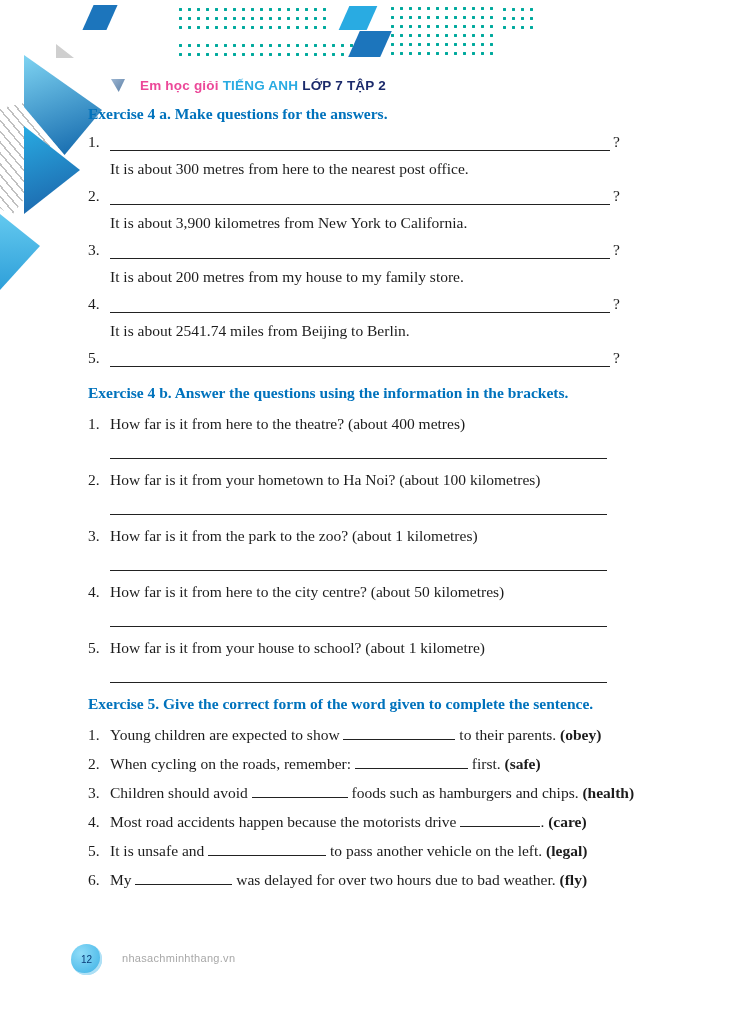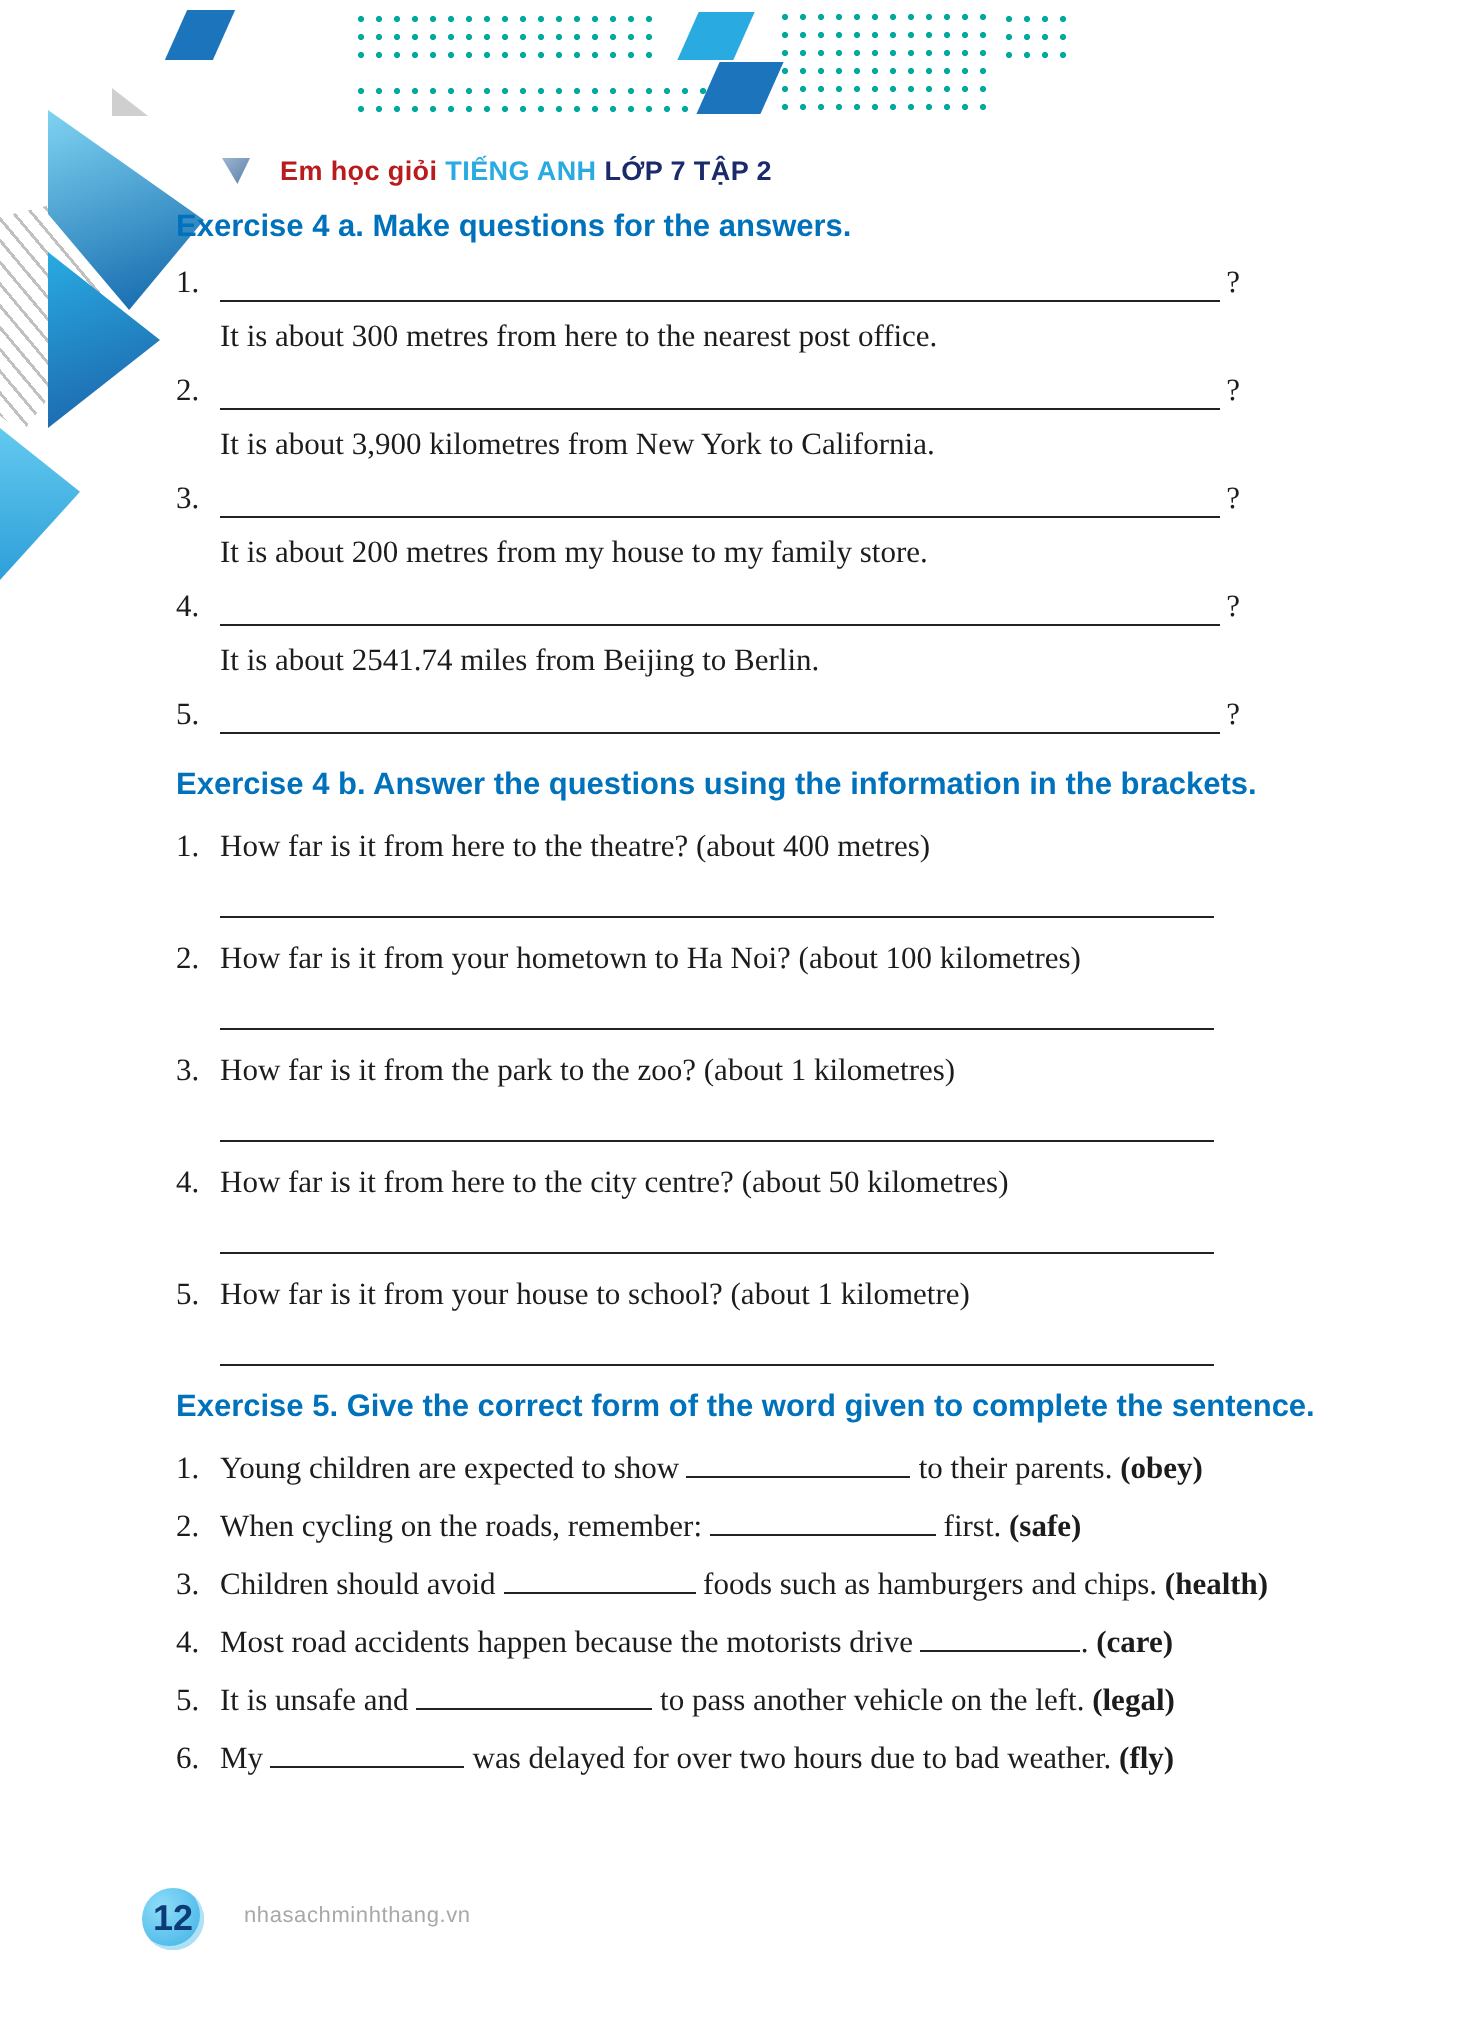--- a/index.html
+++ b/index.html
@@ -46,29 +46,29 @@
   .hdr-tri { left:111px; top:79px; width:14px; height:13px;
            background:linear-gradient(135deg,#9DB6D2,#5B7FA6);
            clip-path:polygon(0 0, 100% 0, 55% 100%); }
 
   
   .book-title {
     position:absolute; left:140px; top:78px;
     font-family:"Liberation Sans", sans-serif; font-weight:700; font-size:13.5px;
     letter-spacing:.2px; white-space:nowrap;
   }
-  .bt-1 { color:#b91c1c; }
+  .bt-1 { color:#ec4899; }
   .bt-2 { color:#29ABE2; }
   .bt-3 { color:#1B2A6B; }
 
   
   .content { position:absolute; left:88px; top:104px; width:578px; }
 
   .ex-heading {
-    font-family:Liberation Sans, sans-serif; font-weight:700;
+    font-family:Liberation Serif, serif; font-weight:700;
     font-size:15.5px; color:#0072BC; line-height:19px;
   }
   .h-4a { margin:0 0 8px 0; }
   .h-4b { margin:16px 0 12px 0; }
   .h-5  { margin:10px 0 12px 0; }
 
   .num { flex:none; width:22px; }
 
   
   .q-row { display:flex; align-items:flex-end; width:532px; height:20px; margin-bottom:8px; }
@@ -86,21 +86,21 @@
   .sentence { flex:1; }
   .blank { display:inline-block; border-bottom:1px solid #222; height:13px; vertical-align:baseline; }
   .bold-word { font-weight:700; }
 
   
   .page-badge {
     position:absolute; left:71px; top:944px; width:31px; height:31px; border-radius:50%;
     background:radial-gradient(circle at 32% 30%, #8FDCF8, #35AEE4);
     box-shadow:inset -2px -2px 0 rgba(255,255,255,.55);
     display:flex; align-items:center; justify-content:center;
-    font-family:"Liberation Sans", sans-serif; font-weight:700; font-size:18px; color:#0B3C78;
+    font-family:"Liberation Sans", sans-serif; font-weight:400; font-size:10px; color:#0B3C78;
   }
   .website {
     position:absolute; left:122px; top:952px;
     font-family:"Liberation Sans", sans-serif; font-size:11px; color:#A8A8A8; letter-spacing:.3px;
   }
 </style>
 </head>
 <body>
 
 <div class="page">

